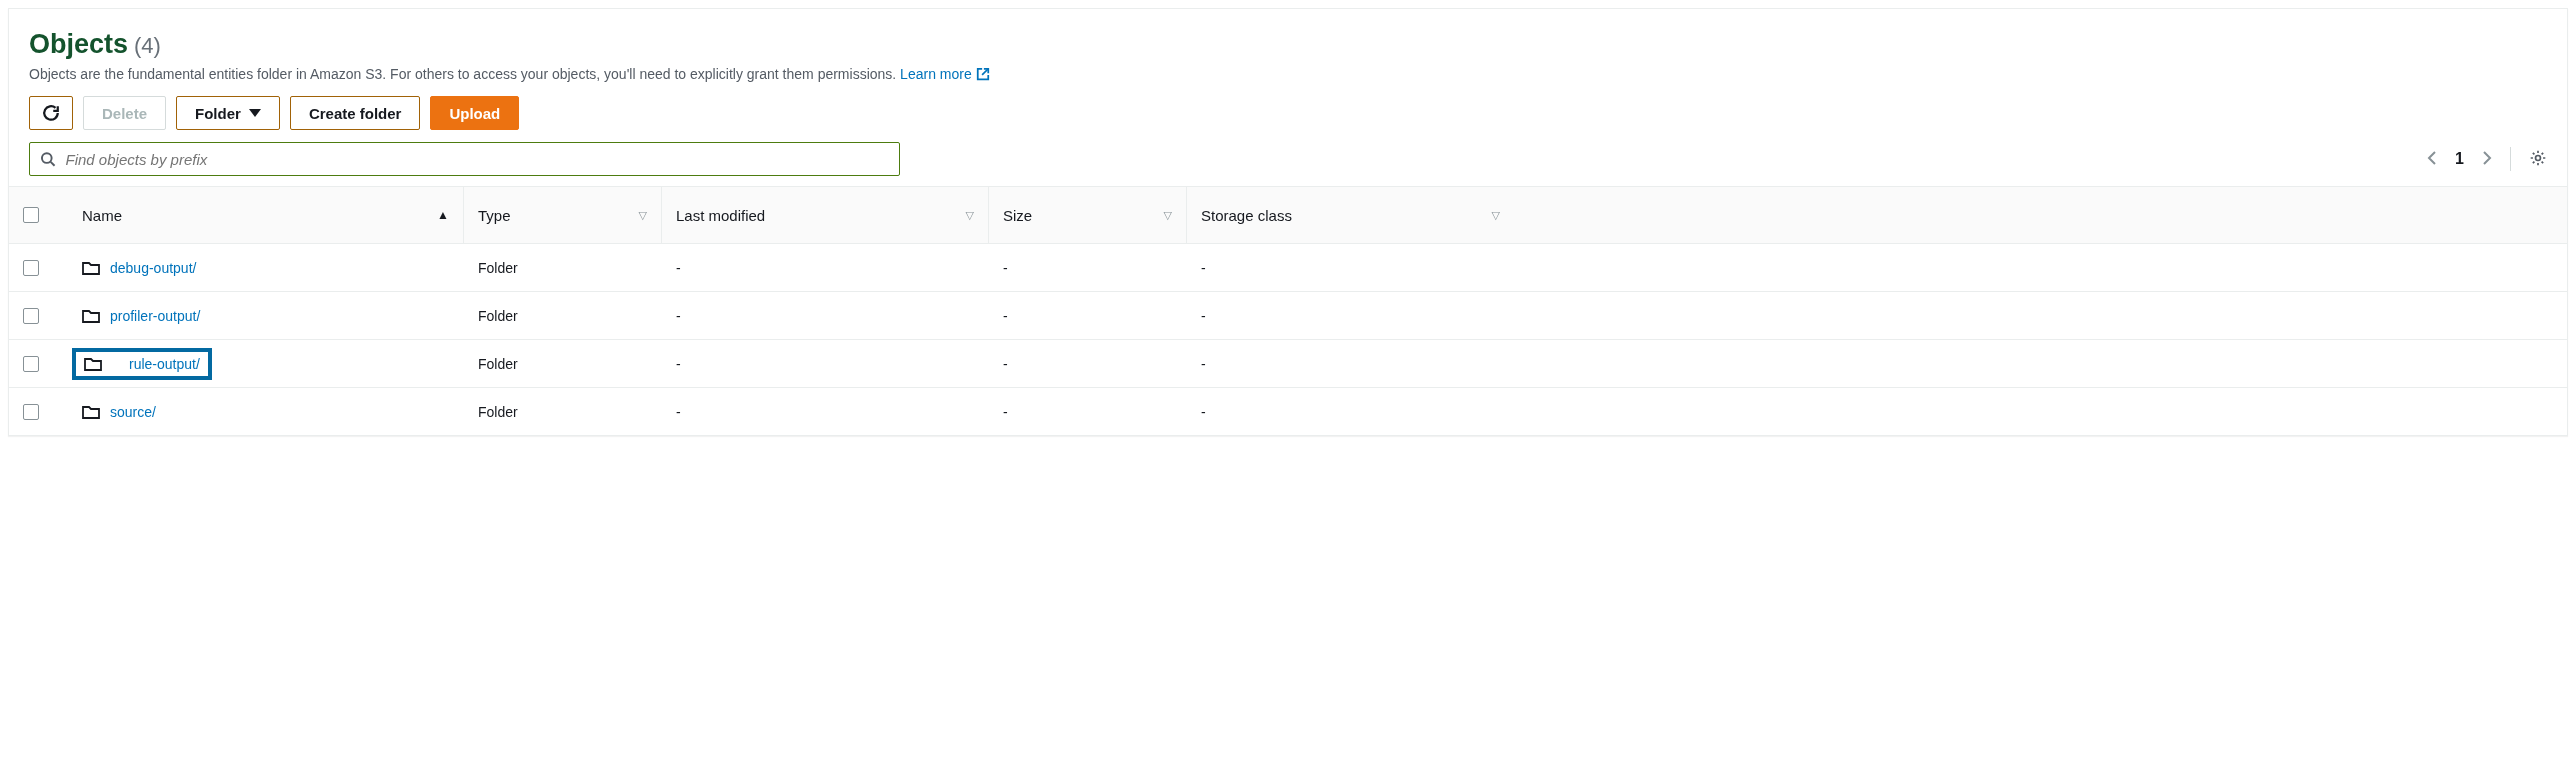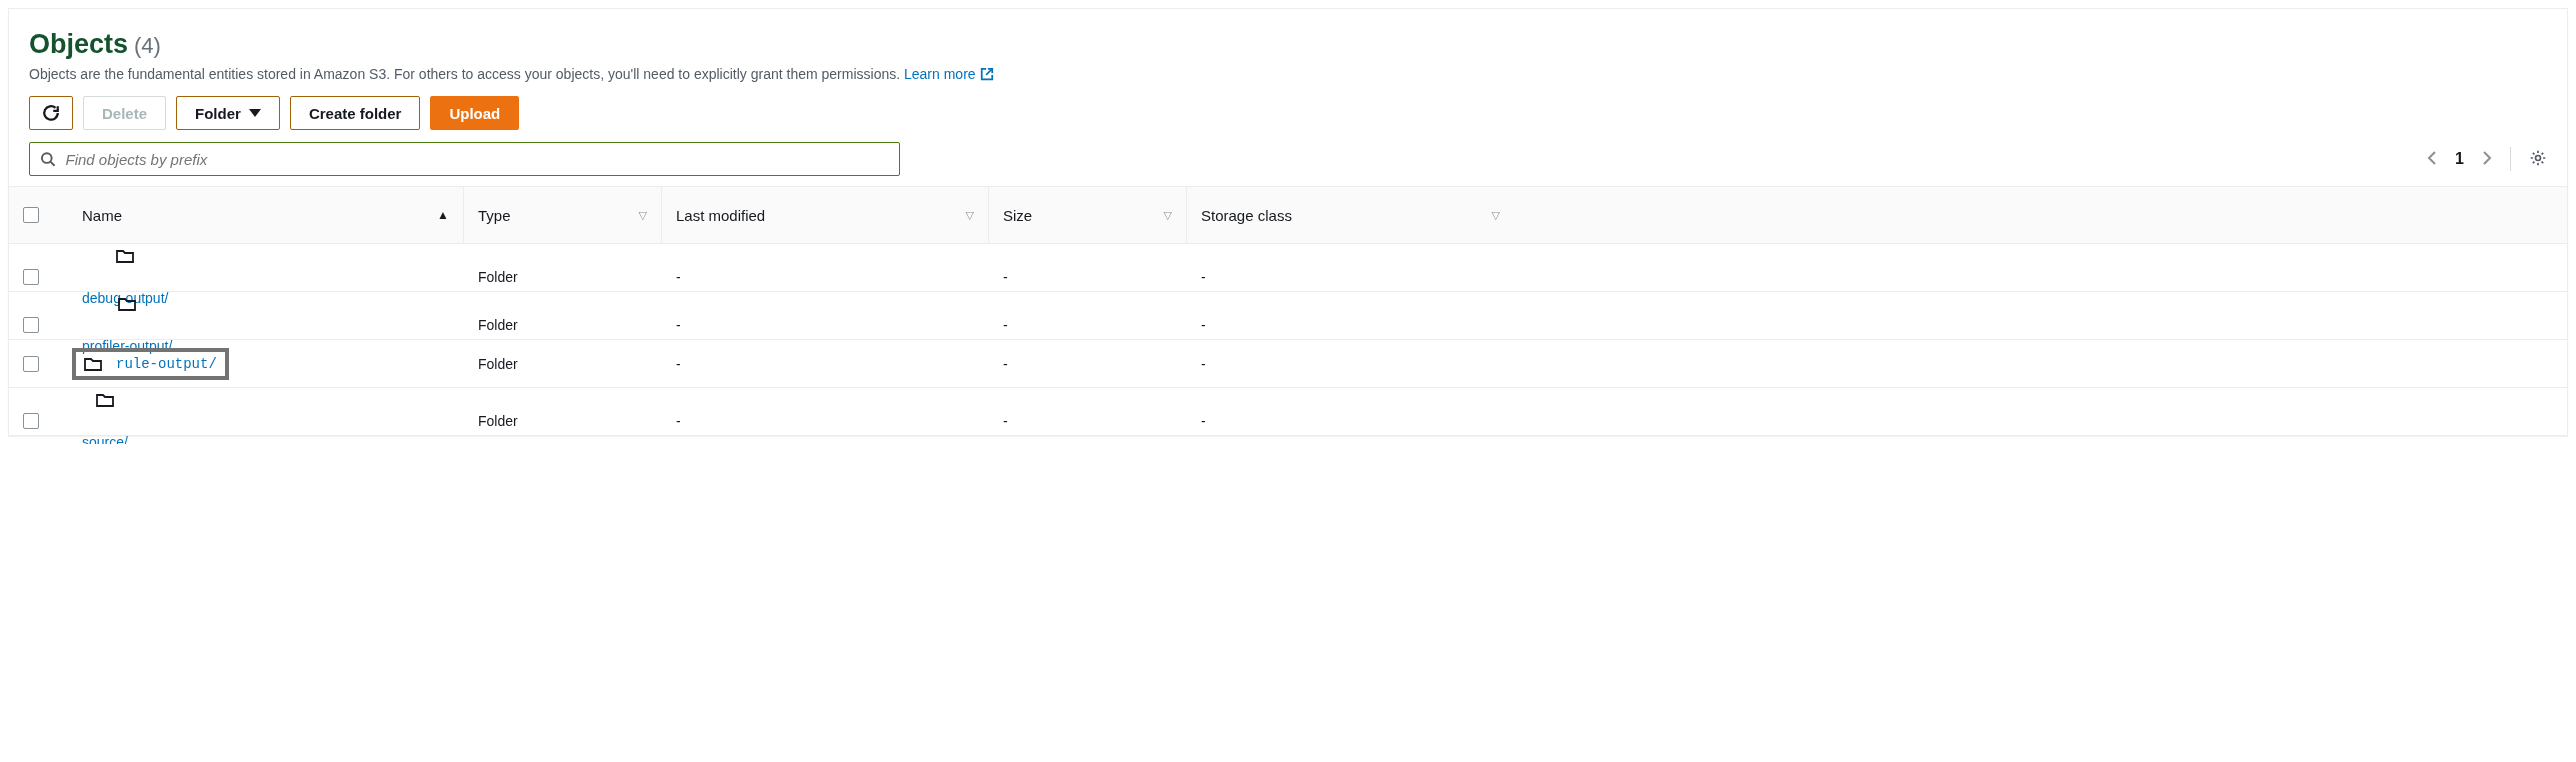--- a/index.html
+++ b/index.html
@@ -146,48 +146,46 @@
   .chk {
     width: 16px; height: 16px;
     border: 1px solid #879196;
     border-radius: 2px;
     background:#fff;
     cursor:pointer;
   }
   .folder-icon { flex-shrink:0; }
   .link { color:#0073bb; cursor:pointer; }
   .highlight {
-    border: 4px solid #737373;
+    border: 4px solid #0369a1;
     margin-left: -10px;
     padding: 4px 8px;
     display:inline-flex;
     align-items:center;
-    gap:14px;
-    font-family:Liberation Mono, monospace;
+    gap:27px;
   }
   .name-cell-inner {
     display:inline-flex;
     align-items:center;
-    gap:26px;
+    gap:10px;
     padding: 4px 8px;
     margin-left:-8px;
-    flex-direction:column;
   }
 </style>
 </head>
 <body>
 
 <div class="panel">
   <div class="header">
     <div class="title-row">
       <span class="title">Objects</span>
       <span class="count">(4)</span>
     </div>
     <div class="desc">
-      <span>Objects are the fundamental entities stored in Amazon S3. For others to access your objects, you'll need to explicitly grant them permissions.</span>
+      <span>Objects are the fundamental entities folder in Amazon S3. For others to access your objects, you'll need to explicitly grant them permissions.</span>
       <a class="learn-link">
         <span>Learn more</span>
         <svg width="14" height="14" viewBox="0 0 16 16" fill="none" stroke="#0073bb" stroke-width="2">
           <path d="M7 2H2v12h12V9"></path>
             <path d="M9 2h5v5"></path>
             <path d="M14 2L7 9"></path>
         </svg>
       </a>
     </div>
 

